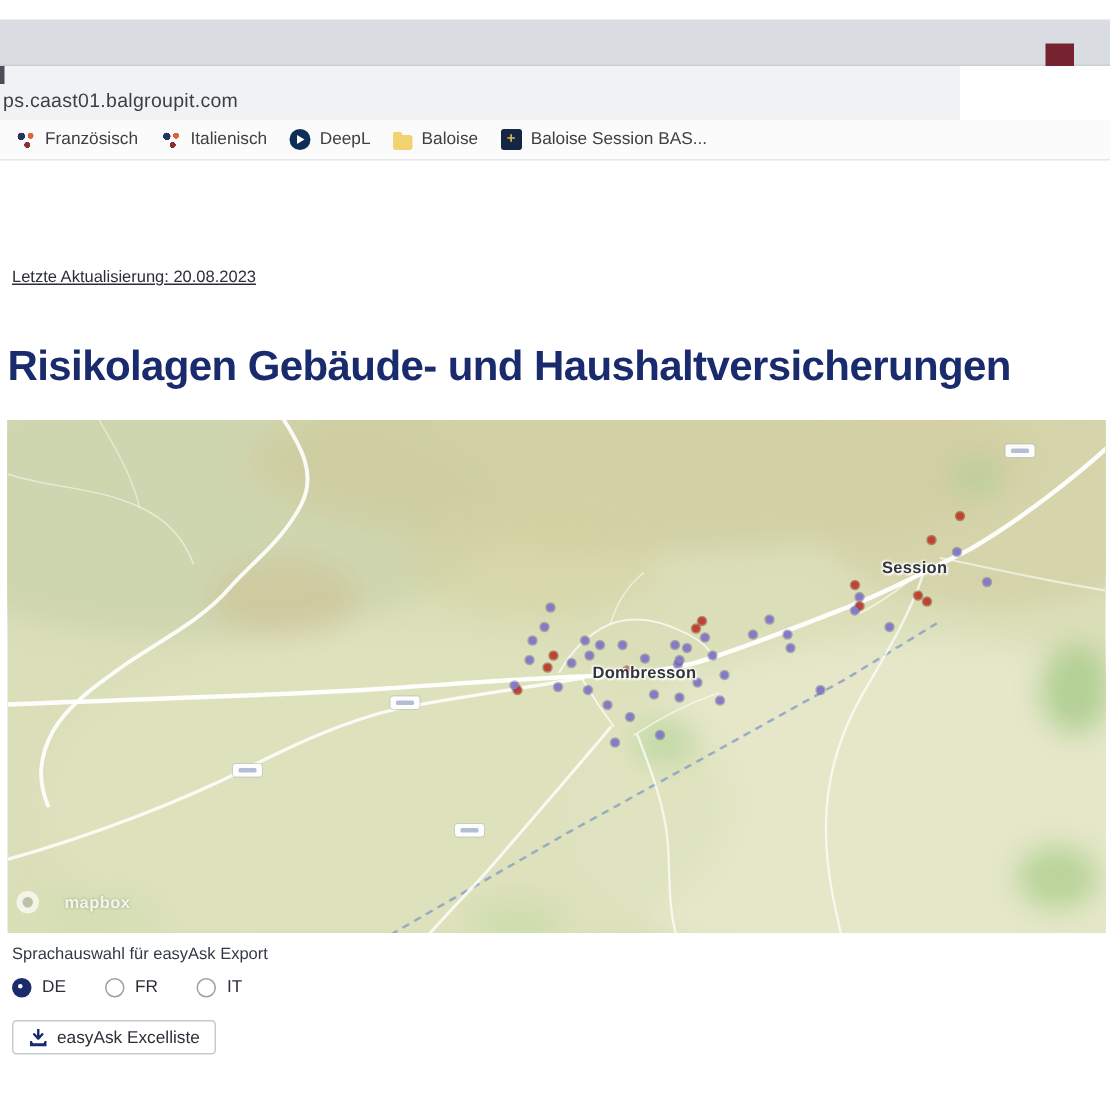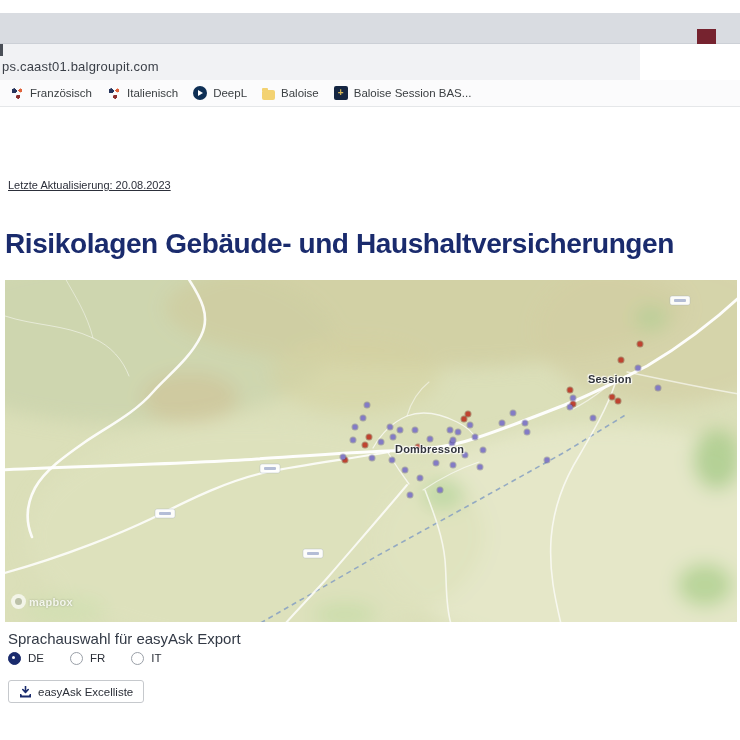--- a/index.html
+++ b/index.html
@@ -40,27 +40,27 @@
     font-weight:bold;color:var(--navy);letter-spacing:-.4px;white-space:nowrap;}
   
   .map{position:absolute;top:280px;left:5px;width:732px;height:342px;background:#dbdfb9;overflow:hidden;}
   .map svg{position:absolute;left:0;top:0;}
   .overlay{position:absolute;left:0;top:0;width:100%;height:100%;}
   .marker{position:absolute;width:5px;height:5px;border-radius:50%;transform:translate(-50%,-50%);}
   .marker.purple{background:var(--marker-purple);box-shadow:0 0 0 1px rgba(70,60,130,.35);}
   .marker.red{background:var(--marker-red);box-shadow:0 0 0 1px rgba(120,40,25,.45);}
   .place-label{position:absolute;font-size:11px;font-weight:bold;color:#32353b;letter-spacing:.2px;
     text-shadow:0 0 2px #fff,0 0 3px #fff,1px 1px 1px #fff,-1px -1px 1px #fff;}
-  .mapbox-logo{position:absolute;left:6px;bottom:13px;display:flex;align-items:center;gap:3px;opacity:.8;cursor:pointer;}
+  .mapbox-logo{position:absolute;left:6px;bottom:13px;display:flex;align-items:center;gap:17px;opacity:.8;cursor:pointer;}
   .mapbox-circle{width:15px;height:15px;border-radius:50%;background:rgba(255,255,255,.85);position:relative;flex:none;}
   .mapbox-circle::after{content:"";position:absolute;inset:4px;border-radius:50%;background:#b4baa4;}
   .mapbox-text{font-size:11px;font-weight:bold;color:rgba(255,255,255,.95);
     text-shadow:0 0 2px rgba(110,115,100,.7);letter-spacing:.3px;}
   
-  .lang-label{position:absolute;top:630px;left:8px;font-size:15px;color:#333a46;}
+  .lang-label{position:absolute;top:630px;left:8px;font-size:11px;color:#333a46;}
   .lang-options{position:absolute;top:650px;left:8px;display:flex;gap:26px;align-items:center;height:16px;}
   .radio-group{display:flex;align-items:center;gap:7px;cursor:pointer;}
   .radio{width:13px;height:13px;border-radius:50%;border:1.5px solid #9aa0a8;box-sizing:border-box;background:#fff;position:relative;flex:none;}
   .radio.selected{border-color:var(--navy);background:var(--navy);}
   .radio.selected::after{content:"";position:absolute;left:3.2px;top:3.2px;width:3.2px;height:3.2px;background:#fff;border-radius:50%;}
   .radio-label{font-size:11.5px;color:#2b2f38;}
   .export-btn{position:absolute;top:680px;left:8px;height:23px;display:flex;align-items:center;gap:6px;
     padding:0 10px;background:#fff;border:1px solid #c6c9cd;border-radius:3px;font-size:11.5px;color:#2b2f38;cursor:pointer;}
 </style>
 </head>

